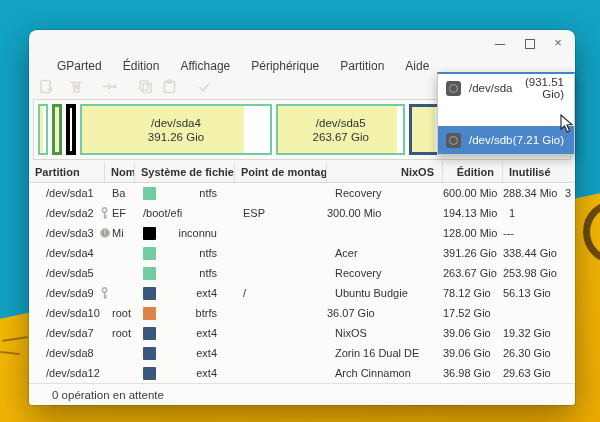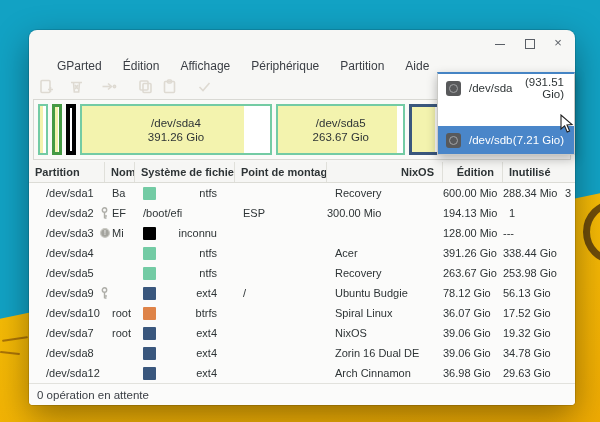--- a/index.html
+++ b/index.html
@@ -61,21 +61,21 @@
   .c-fs   { display:flex; align-items:center; padding-left:8px; }
   .c-fs .fsname { flex:1; text-align:right; padding-right:18px;margin-left:19px; }
   .sw { width:13px; height:13px; border-radius:1px; flex:0 0 auto; }
   .c-mount, .c-label { padding-left:8px; white-space:nowrap; overflow:hidden; }
   .c-num { text-align:left; padding-right:6px; white-space:nowrap; }
   .c-cut { padding-left:6px; overflow:hidden; white-space:nowrap; }
   .mini-ico { margin-left:6px; flex:0 0 auto; display:inline-flex; }
 
   
   .statusbar { height:22px; border-top:1px solid #e2e2dd; background:#fbfbfa;
-               display:flex; align-items:center; padding-left:8px; font-size:11.5px; color:#3a3e44;
+               display:flex; align-items:center; padding-left:23px; font-size:11.5px; color:#3a3e44;
                border-radius:0 0 4px 4px; }
 
   
   .dropdown { position:absolute; left:437px; top:72px; width:138px; background:#fff;
               border:1px solid #c9c9c5; border-top:2px solid #4584c4;
               box-shadow:0 4px 10px rgba(0,0,0,.28); z-index:3; }
   .dd-item { height:28px; display:flex; align-items:center; padding:0 10px 0 8px; font-size:11.5px; color:#2e3436; }
   .dd-item.hl { background:#4a86c9; color:#fff;margin-top:24px; }
   .drive-ico { width:15px; height:15px; border-radius:3px; background:#58595b; position:relative; margin-right:8px; flex:0 0 auto; }
   .drive-ico::after { content:""; position:absolute; left:3px; top:3px; width:7px; height:7px;
@@ -322,21 +322,20 @@
     <div class="c-part">
       <span>/dev/sda10</span>
 
     </div>
     <div class="c-nom">root</div>
     <div class="c-fs">
       <span class="sw" style="background: rgb(222, 131, 72);"></span>
       <span class="fsname">btrfs</span>
     </div>
     <div class="c-mount"></div>
-    <div class="c-label">Spiral Linux</div>
     <div class="c-num">36.07 Gio</div>
     <div class="c-num">17.52 Gio</div>
     <div class="c-cut"></div>
   </div>
         <div class="trow">
     <div class="c-part">
       <span>/dev/sda7</span>
 
     </div>
     <div class="c-nom">root</div>
@@ -356,21 +355,21 @@
 
     </div>
     <div class="c-nom"></div>
     <div class="c-fs">
       <span class="sw" style="background: rgb(58, 87, 125);"></span>
       <span class="fsname">ext4</span>
     </div>
     <div class="c-mount"></div>
     <div class="c-label">Zorin 16 Dual DE</div>
     <div class="c-num">39.06 Gio</div>
-    <div class="c-num">34.78 Gio</div>
+    <div class="c-num">26.30 Gio</div>
     <div class="c-cut"></div>
   </div>
         <div class="trow">
     <div class="c-part">
       <span>/dev/sda12</span>
 
     </div>
     <div class="c-nom"></div>
     <div class="c-fs">
       <span class="sw" style="background: rgb(58, 87, 125);"></span>

